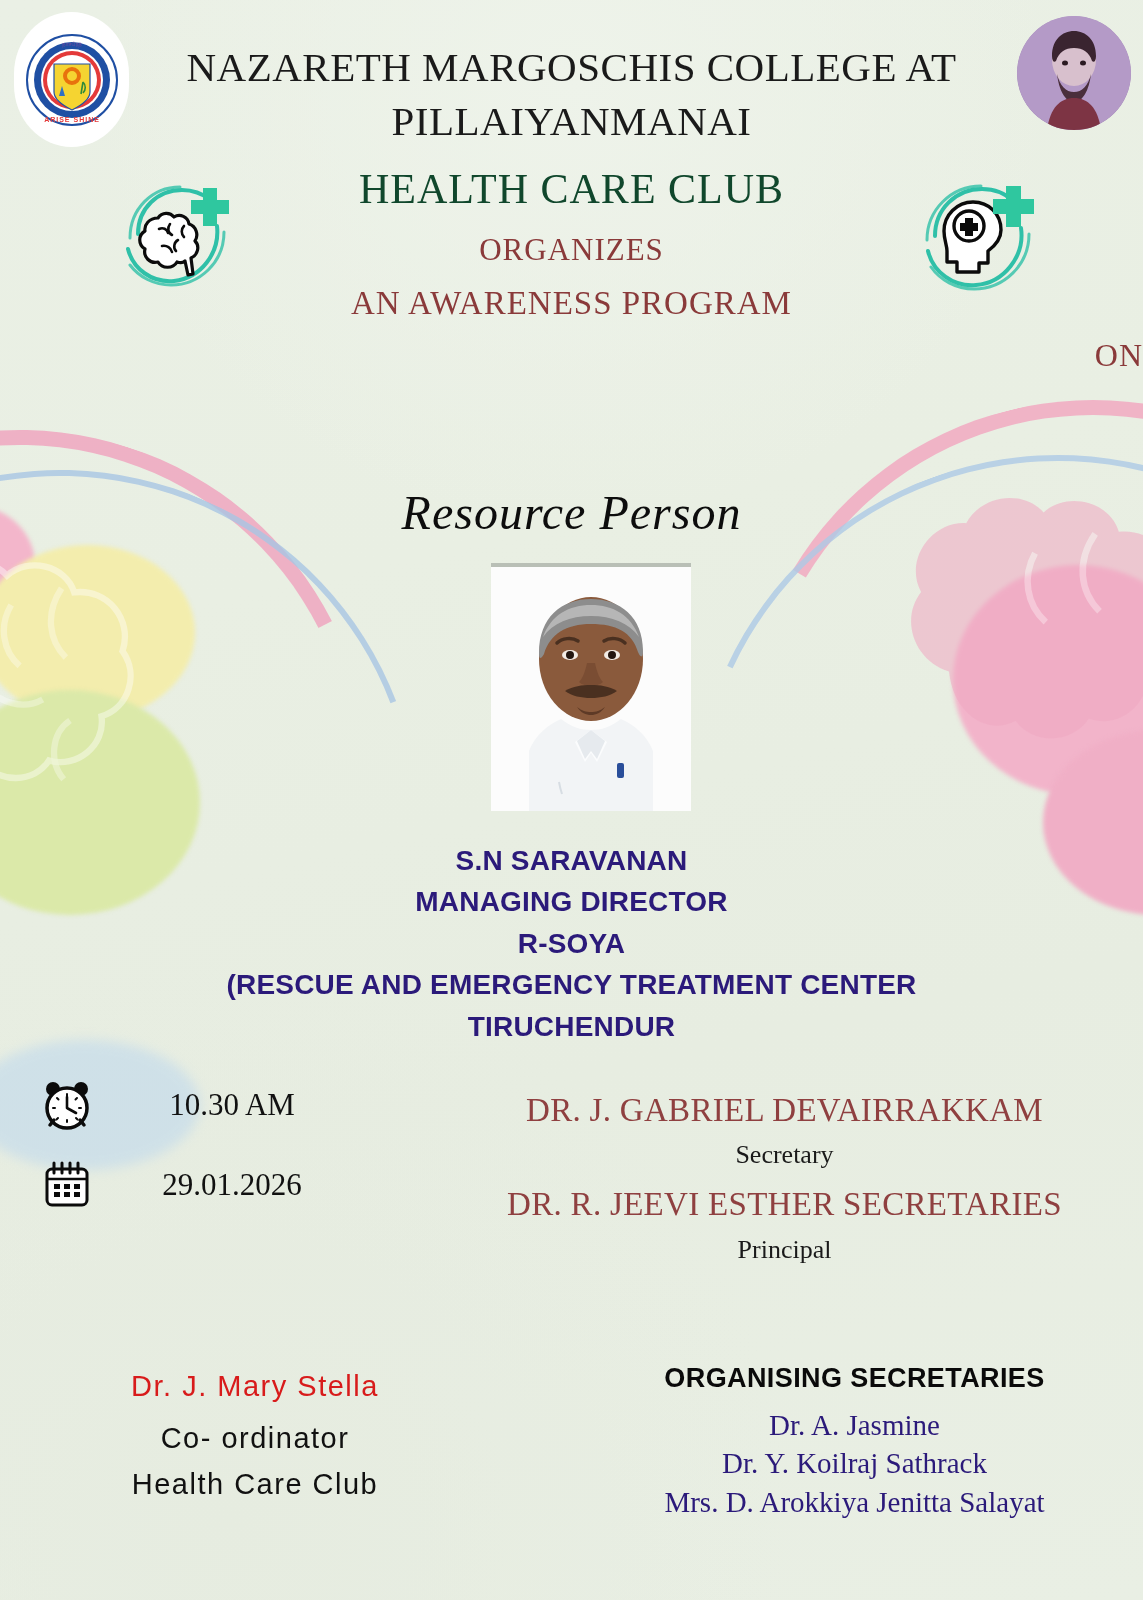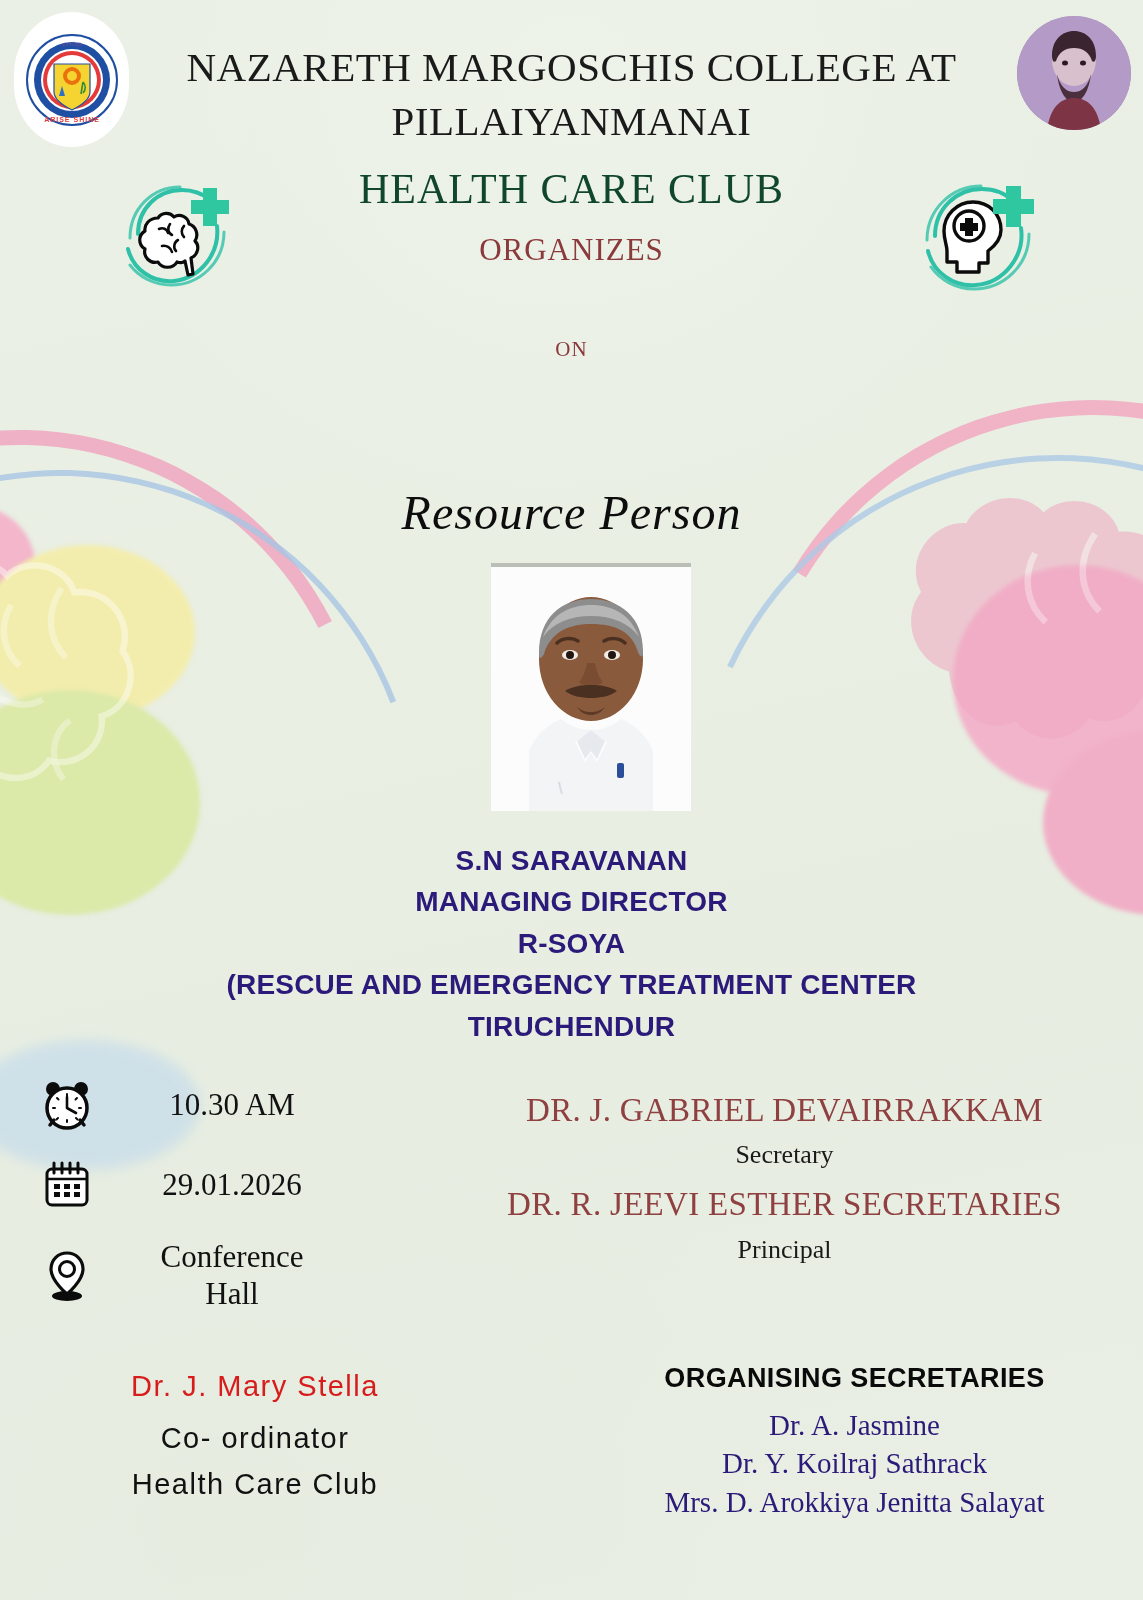--- a/index.html
+++ b/index.html
@@ -96,21 +96,21 @@
   .icon-badge-right { right:92px;  top:176px; }
 
   
   .organizes, .program, .on-word {
     position:absolute; left:0; right:0; text-align:center;
     color:#8a3a3a; font-family:"Liberation Serif", serif;
     letter-spacing:1px;
   }
   .organizes { top:232px; font-size:31px; }
   .program   { top:285px; font-size:33px; }
-  .on-word   { top:337px; font-size:21px; }
+  .on-word   { top:337px; font-size:32px;text-align:right; }
 
   .topic {
     position:absolute; left:0; right:0; top:375px;
     text-align:center; color:#e0181c;
     font-family:"Liberation Sans", sans-serif;
     font-size:37px; font-weight:700; letter-spacing:.3px;
     line-height:1.55;
   }
 
   .resource-person {
@@ -280,20 +280,21 @@
       <path d="M16 64c0-30 24-54 54-54" fill="none" stroke="#2fc0a8" stroke-width="3" stroke-linecap="round" opacity=".8"></path>
       <path d="M118 58c0 31-25 55-55 55 -18 0-34-9-43-22" fill="none" stroke="#2fc0a8" stroke-width="3" stroke-linecap="round" opacity=".8"></path>
       <path d="M62 26c-16 0-29 13-29 29 0 9 3 14 3 20v11h10v10h22v-9h9v-12c8-6 13-13 13-21 0-16-12-28-28-28z" fill="#ffffff" stroke="#0b0b0b" stroke-width="3.4" stroke-linejoin="round"></path>
       <circle cx="58" cy="50" r="15" fill="none" stroke="#0b0b0b" stroke-width="3.4"></circle>
       <path d="M54 42h8v5h5v8h-5v5h-8v-5h-5v-8h5z" fill="#0b0b0b"></path>
       <path d="M95 10h15v13h13v15h-13v13H95V38H82V23h13z" fill="#2fc79f"></path>
     </svg>
   </div>
 
   <div class="organizes">ORGANIZES</div>
+  <div class="program">AN AWARENESS PROGRAM</div>
   <div class="on-word">ON</div>
 
 
   <div class="resource-person">Resource Person</div>
 
   <div class="photo-frame">
     <svg width="200" height="244" viewBox="0 0 200 244">
       <rect width="200" height="244" fill="#fcfcfc"></rect>
       <ellipse cx="100" cy="92" rx="52" ry="62" fill="#8a5a3c"></ellipse>
       <path d="M48 86c0-36 23-54 52-54s52 18 52 52c0 8-3 6-5 1 -6-20-22-28-47-28s-41 10-47 30c-3 5-5 6-5-1z" fill="#8d8d8d"></path>
@@ -349,33 +350,20 @@
           <rect x="24" y="26" width="6" height="5" fill="#0b0b0b"></rect>
           <rect x="34" y="26" width="6" height="5" fill="#0b0b0b"></rect>
           <rect x="14" y="34" width="6" height="5" fill="#0b0b0b"></rect>
           <rect x="24" y="34" width="6" height="5" fill="#0b0b0b"></rect>
           <rect x="34" y="34" width="6" height="5" fill="#0b0b0b"></rect>
         </svg>
       </div>
       <div class="detail-text">29.01.2026</div>
     </div>
 
-    <div class="detail-row">
-      <div class="detail-icon">
-        <svg width="54" height="58" viewBox="0 0 54 58">
-          <ellipse cx="27" cy="50" rx="15" ry="5" fill="#0b0b0b"></ellipse>
-          <path d="M27 7c-9 0-16 7-16 16 0 12 16 25 16 25s16-13 16-25c0-9-7-16-16-16z" fill="#ffffff" stroke="#0b0b0b" stroke-width="3.2"></path>
-          <circle cx="27" cy="23" r="7.5" fill="#ffffff" stroke="#0b0b0b" stroke-width="3"></circle>
-        </svg>
-      </div>
-      <div class="detail-text">
-        <div>Conference</div>
-        <div>Hall</div>
-      </div>
-    </div>
 
   </div>
 
   <div class="dignitaries">
     <div class="dig-name">DR. J. GABRIEL DEVAIRRAKKAM</div>
     <div class="dig-role">Secretary</div>
     <div class="dig-name">DR. R. JEEVI ESTHER SECRETARIES</div>
     <div class="dig-role">Principal</div>
   </div>
 

